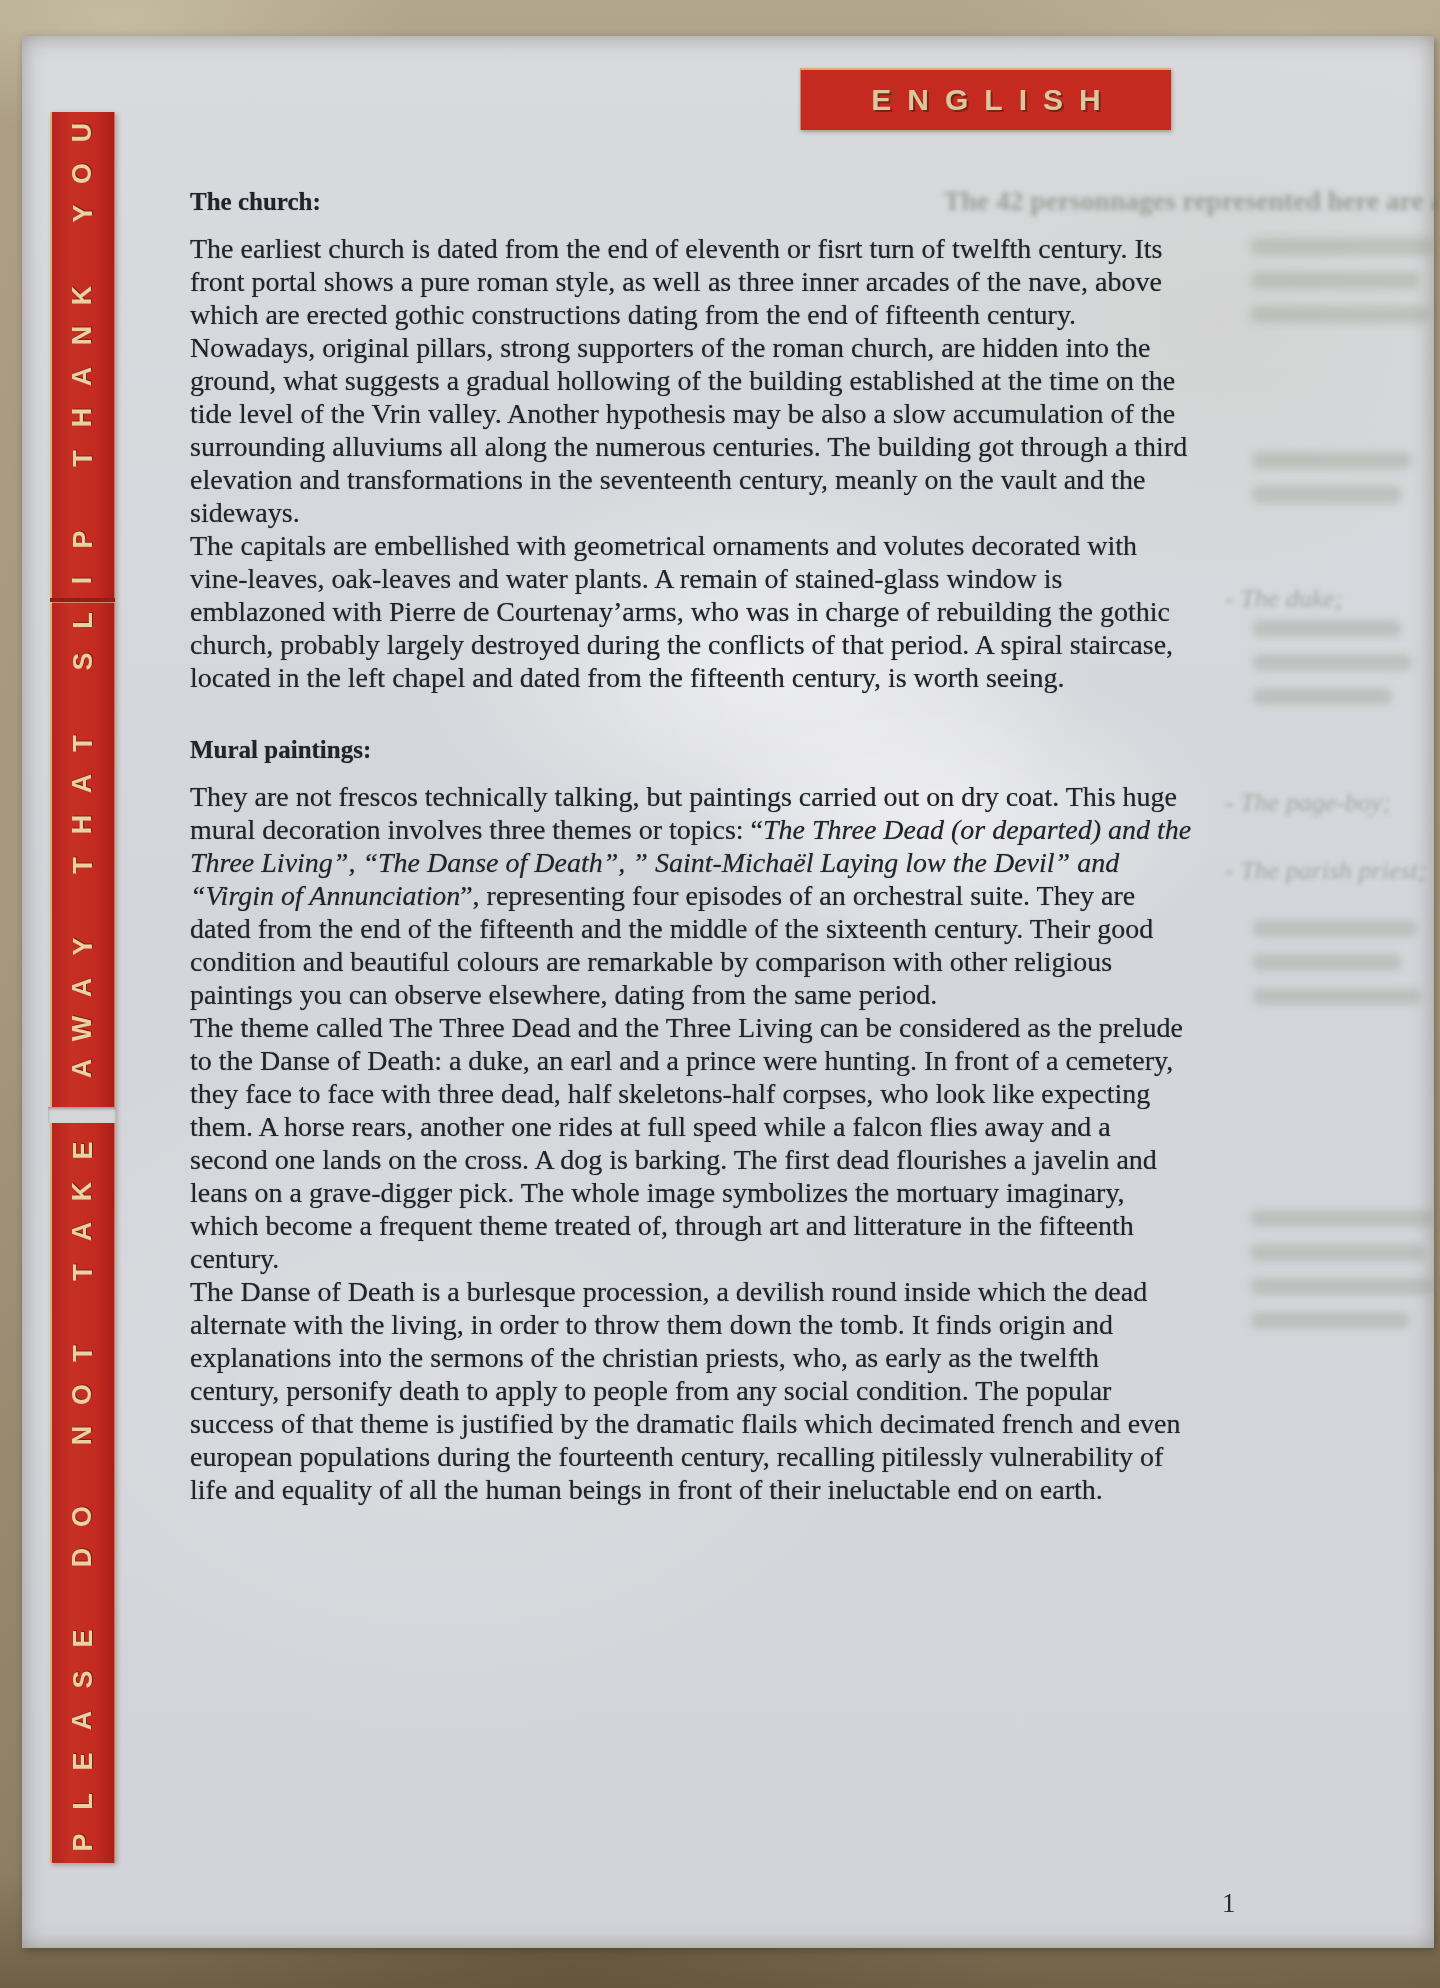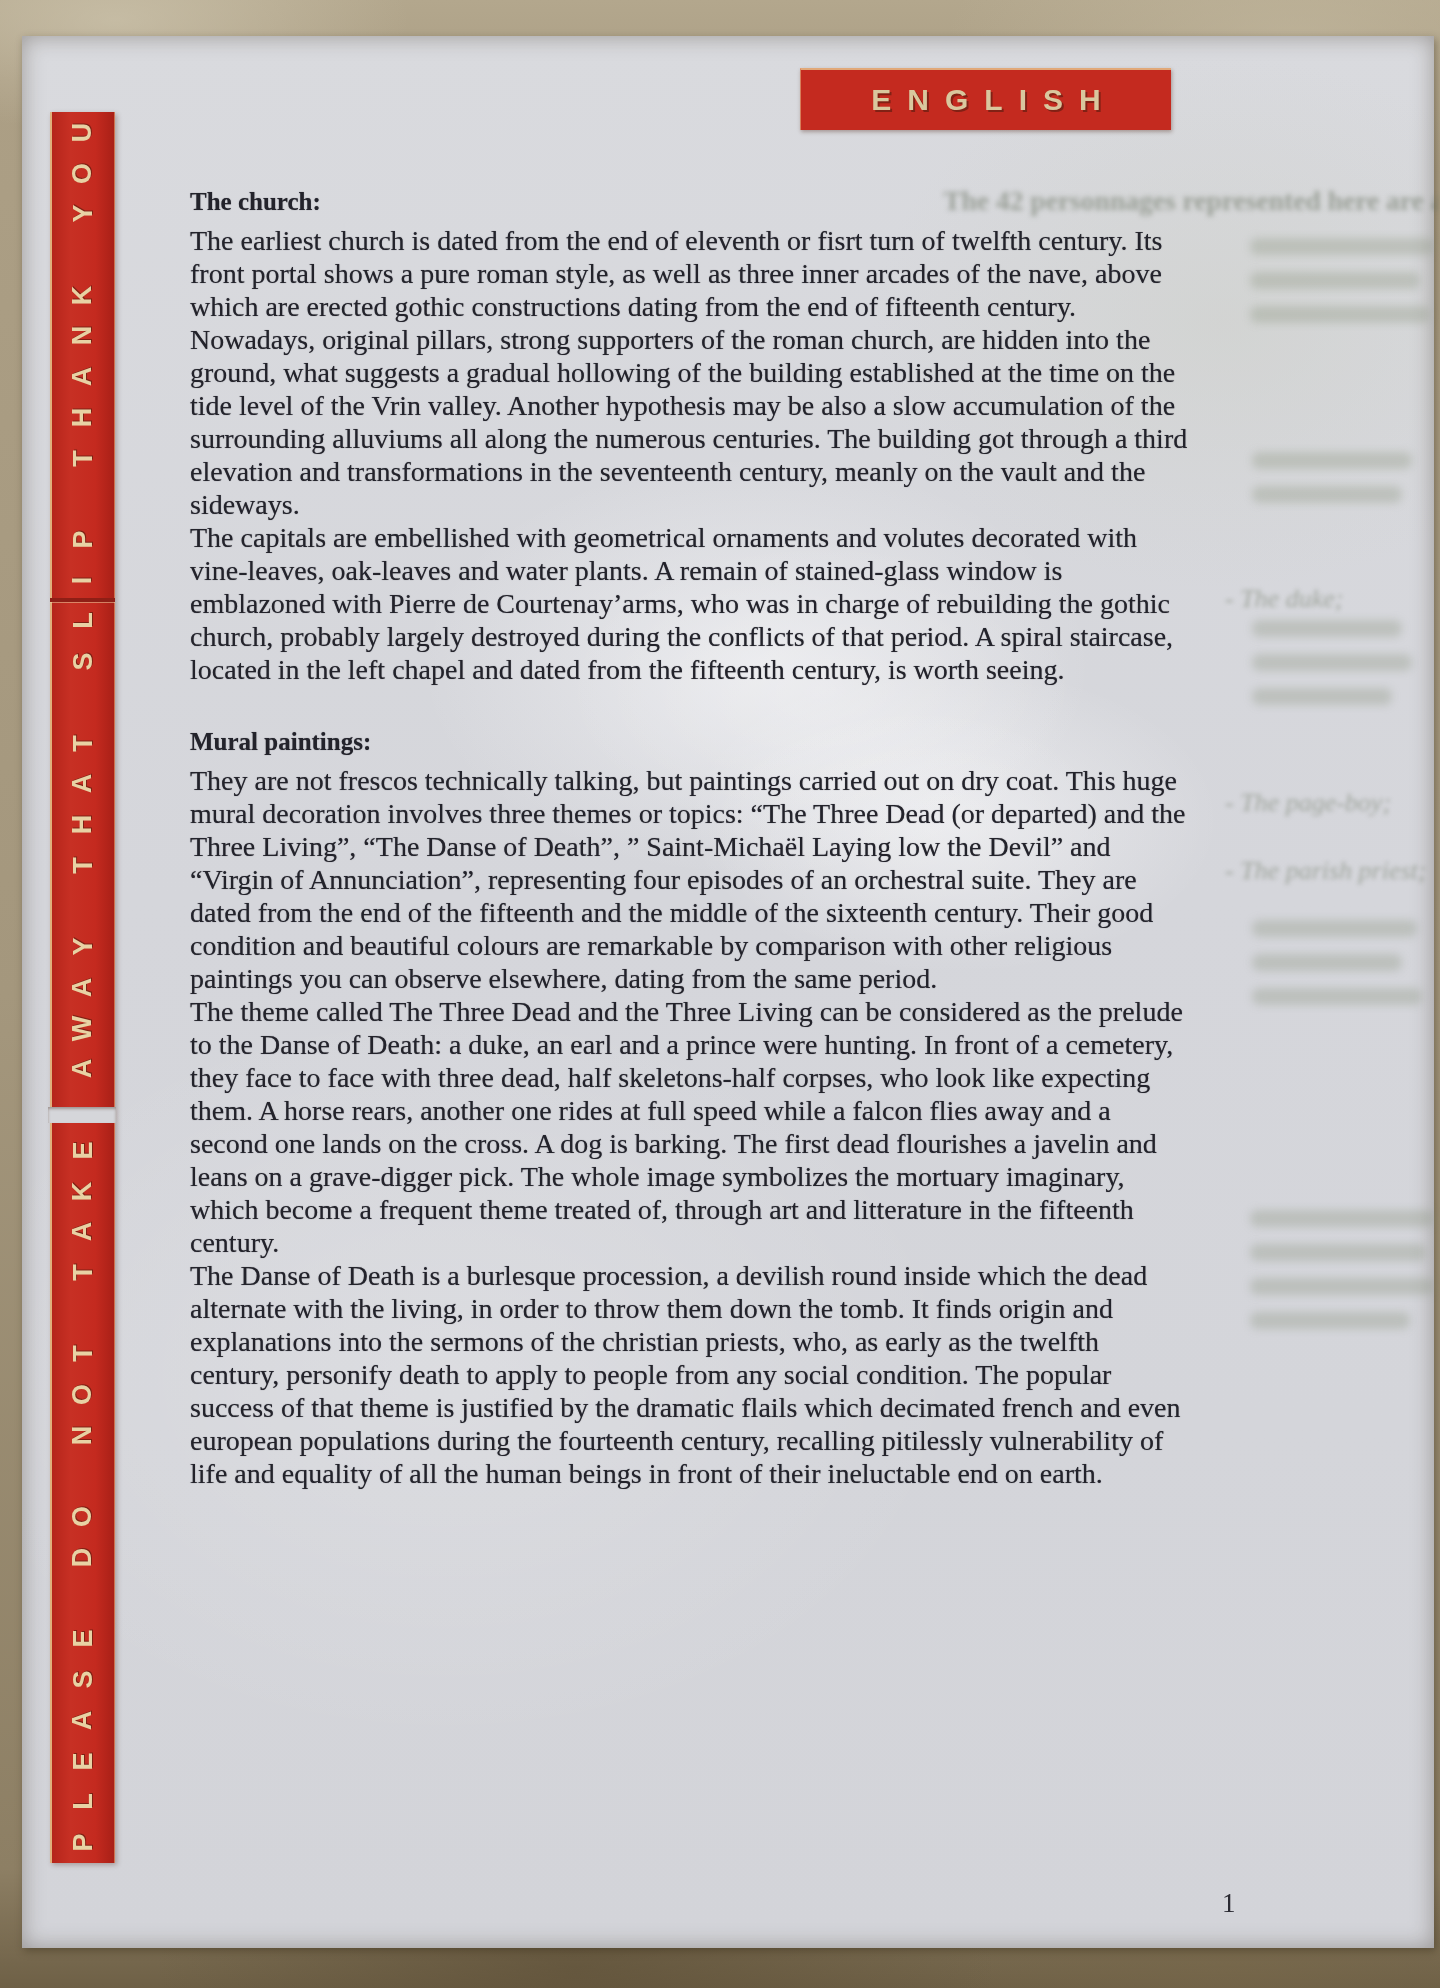--- a/index.html
+++ b/index.html
@@ -77,25 +77,25 @@
   }
   
   .content{
     position:absolute;left:190px;top:182px;width:1004px;
     color:#23232b;font-size:28px;line-height:33px;
     text-shadow:0 0 1px rgba(35,35,45,.55);
   }
   .content h2{
     font-size:25px;line-height:40px;margin:0;font-weight:bold;
   }
-  .content h2 + p{margin-top:2px;}
+  .content h2 + p{margin-top:10px;}
   .content h2:not(:first-child){margin-top:36px;}
   .content p{margin:0;}
   .bd{font-weight:normal;}
-  .it{}
+  .it{font-style:italic;}
   
   .page-number{
     position:absolute;left:1222px;top:1888px;
     font-size:27px;color:#2a2a32;
   }
   
   .ghost-top{
     position:absolute;left:948px;top:186px;width:486px;
     font-weight:bold;font-size:27px;white-space:nowrap;overflow:hidden;
     color:rgba(105,115,98,.55);filter:blur(2.5px);

